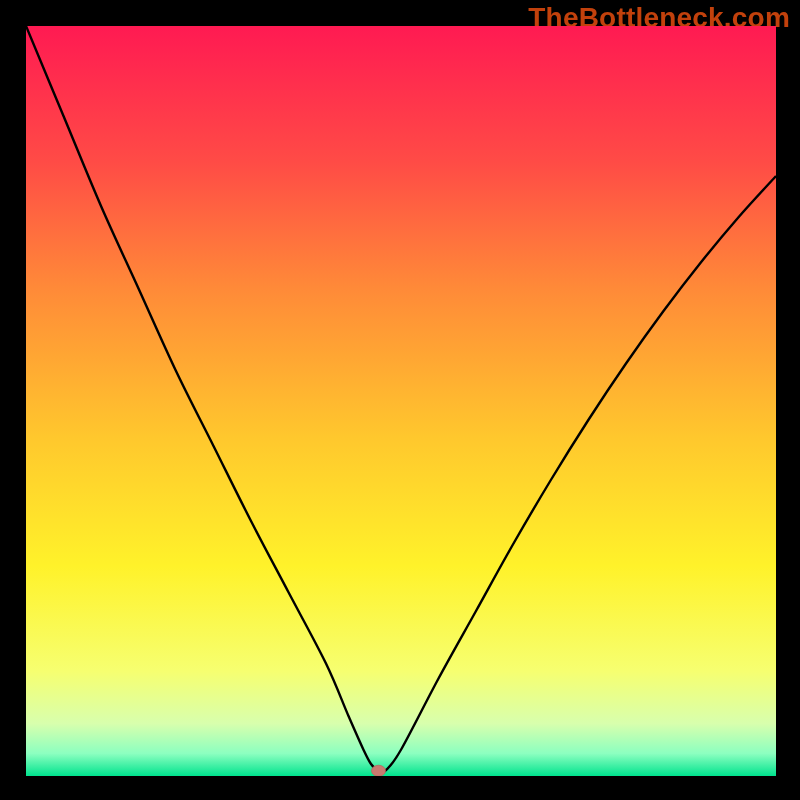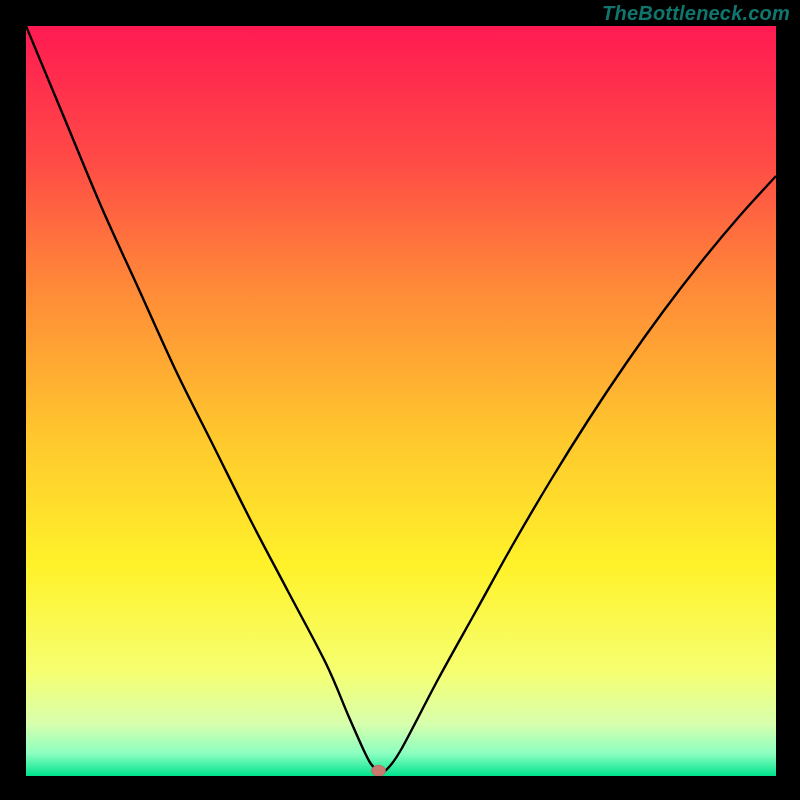--- a/index.html
+++ b/index.html
@@ -16,25 +16,24 @@
     top: 0;
     width: 800px;
     height: 800px;
     background: #000;
   }
   .watermark {
     position: absolute;
     top: 2px;
     right: 10px;
     font-family: Arial, Helvetica, sans-serif;
-    font-size: 20px;
+    font-size: 28px;
     font-weight: 600;
-    color: #0f766e;
+    color: #c2410c;
     letter-spacing: 0.2px;
-    font-style: italic;
   }
   svg.plot {
     position: absolute;
     left: 26px;
     top: 26px;
     width: 750px;
     height: 750px;
   }
 </style>
 </head>

